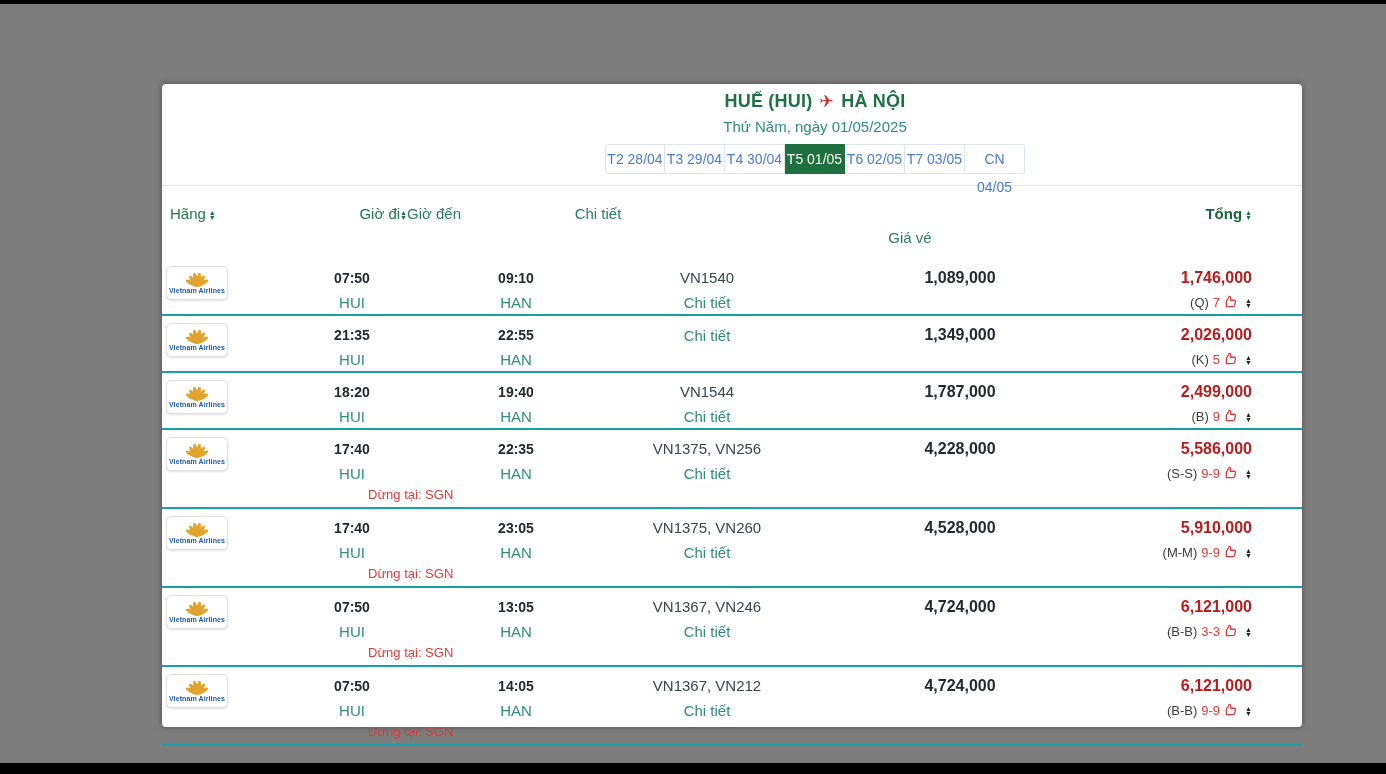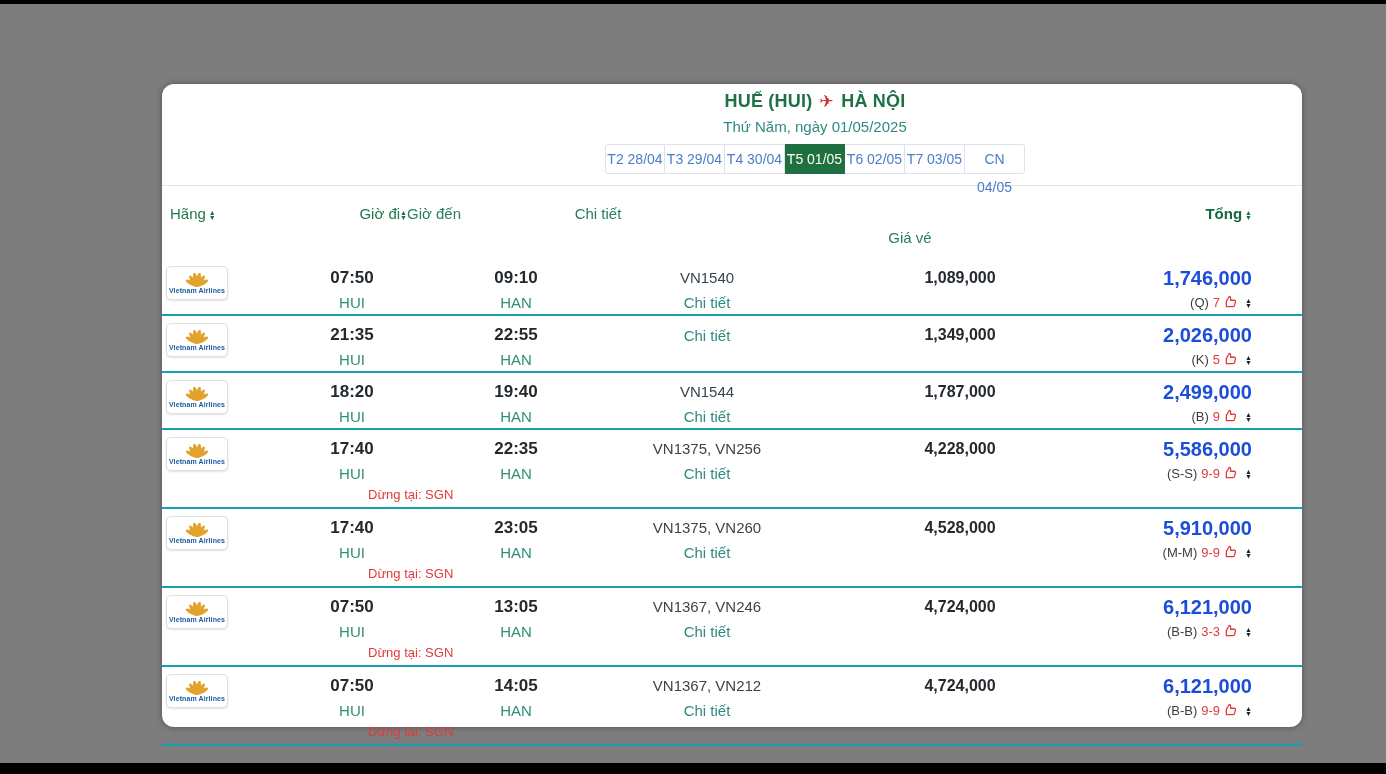--- a/index.html
+++ b/index.html
@@ -9,21 +9,21 @@
     background:#7d7d7d;
     position:relative;
     overflow:hidden;
   }
   .black-strip { position:absolute; left:0; width:1386px; background:#000; }
   .black-strip.top { top:0; height:4px; }
   .black-strip.bottom { bottom:0; height:11px; }
 
   .panel {
     position:absolute; left:162px; top:84px; width:1140px; height:643px;
-    background:#fff; border-radius:12px;
+    background:#fff; border-radius:4px;
     box-shadow:0 0 6px rgba(0,0,0,.35);
   }
 
   
   .panel-header { padding:7px 0 0 166px; text-align:center; height:102px; border-bottom:1px solid #e4e4e4; }
   .route-title { font-size:18px; font-weight:bold; color:#1d7145; letter-spacing:.2px; }
   .route-title .plane { color:#d2302c; font-weight:normal; font-size:17px; margin:0 2px; }
   .date-subtitle { font-size:15px; color:#2e8b80; margin-top:6px; }
   .tabs { display:inline-flex; margin-top:9px; }
   .tab {
@@ -53,27 +53,27 @@
   .flight-row { position:relative; height:57px; border-bottom:2px solid #16a0ae; padding-top:7px; }
   .flight-row.tall { height:79px; }
   .cell { text-align:center; }
   .logo-cell { text-align:left; padding-left:4px; }
   .logo-card {
     width:62px; height:34px; background:#fff; border:1px solid #e0e0e0; border-radius:5px;
     box-shadow:0 1px 2px rgba(0,0,0,.12);
     display:flex; flex-direction:column; align-items:center; justify-content:center; padding-top:1px;
   }
   .logo-card .airline-name { font-size:7px; font-weight:bold; color:#1d5ca5; letter-spacing:.1px; white-space:nowrap; }
-  .time { font-size:17px; font-weight:bold; color:#23292e; line-height:24px; }
+  .time { font-size:14px; font-weight:bold; color:#23292e; line-height:24px; }
   .code { font-size:15px; color:#2f8f78; line-height:25px; }
   .flights { font-size:15px; color:#39454d; line-height:24px; }
   .detail-link { font-size:15px; color:#2e8b80; line-height:25px; cursor:pointer; display:inline-block; }
   .price { font-size:16px; font-weight:bold; color:#23292e; line-height:24px; }
   .total-cell { text-align:right; padding-right:50px; }
-  .total { font-size:20px; font-weight:bold; color:#1d4ed8; line-height:24px; }
+  .total { font-size:16px; font-weight:bold; color:#b91c1c; line-height:24px; }
   .fare-line { font-size:13px; color:#3c3c3c; line-height:25px; display:flex; justify-content:flex-end; align-items:center; gap:4px; }
   .fare-line .seats { color:#e03a3a; }
   .thumb-icon { display:inline-block; width:14px; height:14px; margin-top:-2px; }
   .stop-note { position:absolute; left:206px; bottom:5px; font-size:13px; color:#e03a3a; }
 </style>
 </head>
 <body>
 
 <div class="black-strip top"></div>
 <div class="black-strip bottom"></div>

